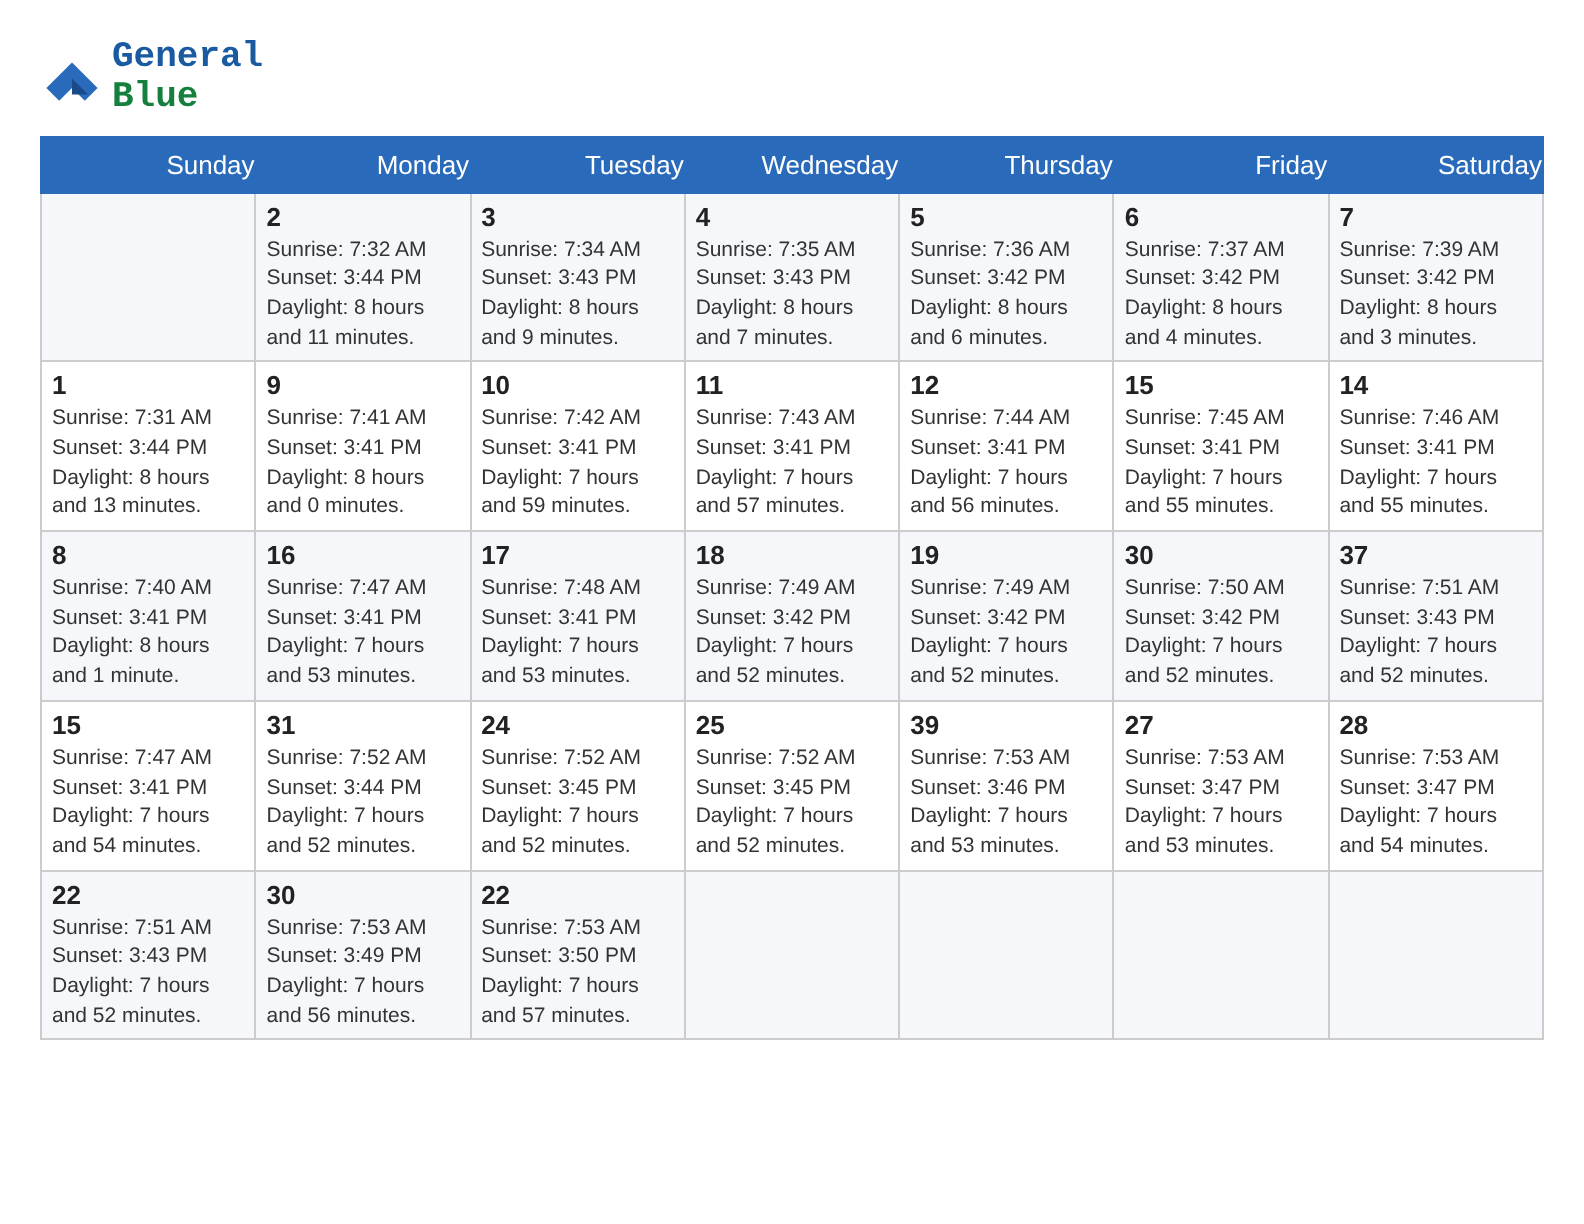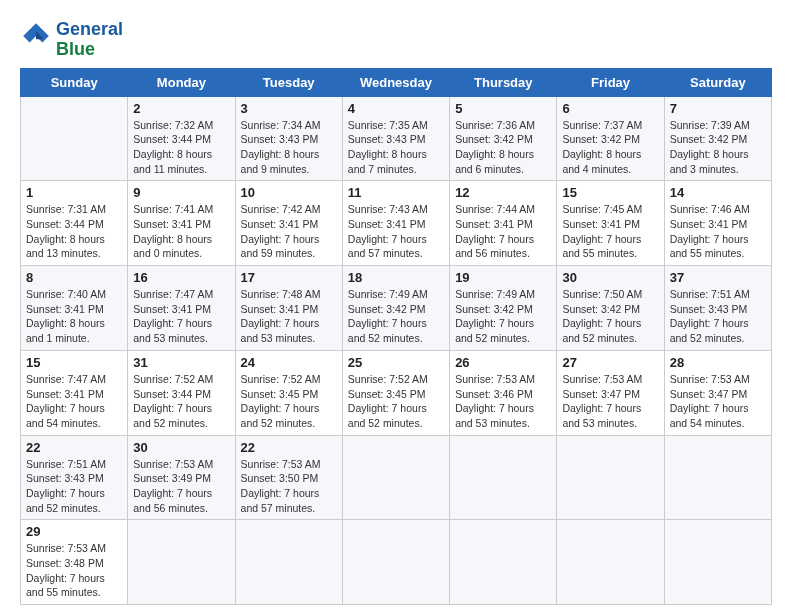--- a/index.html
+++ b/index.html
@@ -11,22 +11,23 @@
       padding: 20px;
     }
     .header {
       display: flex;
       justify-content: space-between;
       align-items: flex-start;
       margin-bottom: 8px;
     }
     .logo {
       display: flex;
-      align-items: flex-start;
+      align-items: flex-end;
       gap: 4px;
+      font-family: Liberation Mono, monospace;
     }
     .logo-text {
       font-size: 18px;
       font-weight: bold;
       color: #333;
       line-height: 1.1;
     }
     .logo-text span { color: #1a5aa0; }
     .logo-icon {
       width: 32px;
@@ -45,24 +46,24 @@
       color: #555;
     }
     .calendar {
       width: 100%;
       border-collapse: collapse;
       font-size: 11px;
     }
     .calendar thead tr th {
       background-color: #2a6abb;
       color: #fff;
-      padding: 6px 12px;
-      text-align: center;
+      padding: 6px 0;
+      text-align: right;
       font-size: 13px;
-      font-weight: bold;
+      font-weight: normal;
       border: 1px solid #2a6abb;
     }
     .calendar tbody tr td {
       border: 1px solid #ccc;
       vertical-align: top;
       padding: 4px 5px;
       width: calc(100% / 7);
       min-height: 70px;
       height: 80px;
     }
@@ -219,21 +220,21 @@
         </td>
         <td>
           <span class="day-num">24</span>
           <div class="day-info">Sunrise: 7:52 AM<br>Sunset: 3:45 PM<br>Daylight: 7 hours and 52 minutes.</div>
         </td>
         <td>
           <span class="day-num">25</span>
           <div class="day-info">Sunrise: 7:52 AM<br>Sunset: 3:45 PM<br>Daylight: 7 hours and 52 minutes.</div>
         </td>
         <td>
-          <span class="day-num">26</span>
+          <span class="day-num">39</span>
           <div class="day-info">Sunrise: 7:53 AM<br>Sunset: 3:46 PM<br>Daylight: 7 hours and 53 minutes.</div>
         </td>
         <td>
           <span class="day-num">27</span>
           <div class="day-info">Sunrise: 7:53 AM<br>Sunset: 3:47 PM<br>Daylight: 7 hours and 53 minutes.</div>
         </td>
         <td>
           <span class="day-num">28</span>
           <div class="day-info">Sunrise: 7:53 AM<br>Sunset: 3:47 PM<br>Daylight: 7 hours and 54 minutes.</div>
         </td>
@@ -244,31 +245,19 @@
           <div class="day-info">Sunrise: 7:51 AM<br>Sunset: 3:43 PM<br>Daylight: 7 hours and 52 minutes.</div>
         </td>
         <td>
           <span class="day-num">30</span>
           <div class="day-info">Sunrise: 7:53 AM<br>Sunset: 3:49 PM<br>Daylight: 7 hours and 56 minutes.</div>
         </td>
         <td>
           <span class="day-num">22</span>
           <div class="day-info">Sunrise: 7:53 AM<br>Sunset: 3:50 PM<br>Daylight: 7 hours and 57 minutes.</div>
         </td>
-        <td class="empty-cell"></td>
-        <td class="empty-cell"></td>
-        <td class="empty-cell"></td>
-        <td class="empty-cell"></td>
-      </tr>
-      <tr>
-        <td>
-          <span class="day-num">29</span>
-          <div class="day-info">Sunrise: 7:53 AM<br>Sunset: 3:48 PM<br>Daylight: 7 hours and 55 minutes.</div>
-        </td>
-        <td class="empty-cell"></td>
-        <td class="empty-cell"></td>
         <td class="empty-cell"></td>
         <td class="empty-cell"></td>
         <td class="empty-cell"></td>
         <td class="empty-cell"></td>
       </tr>
     </tbody>
 </table>
 
 </body></html>

